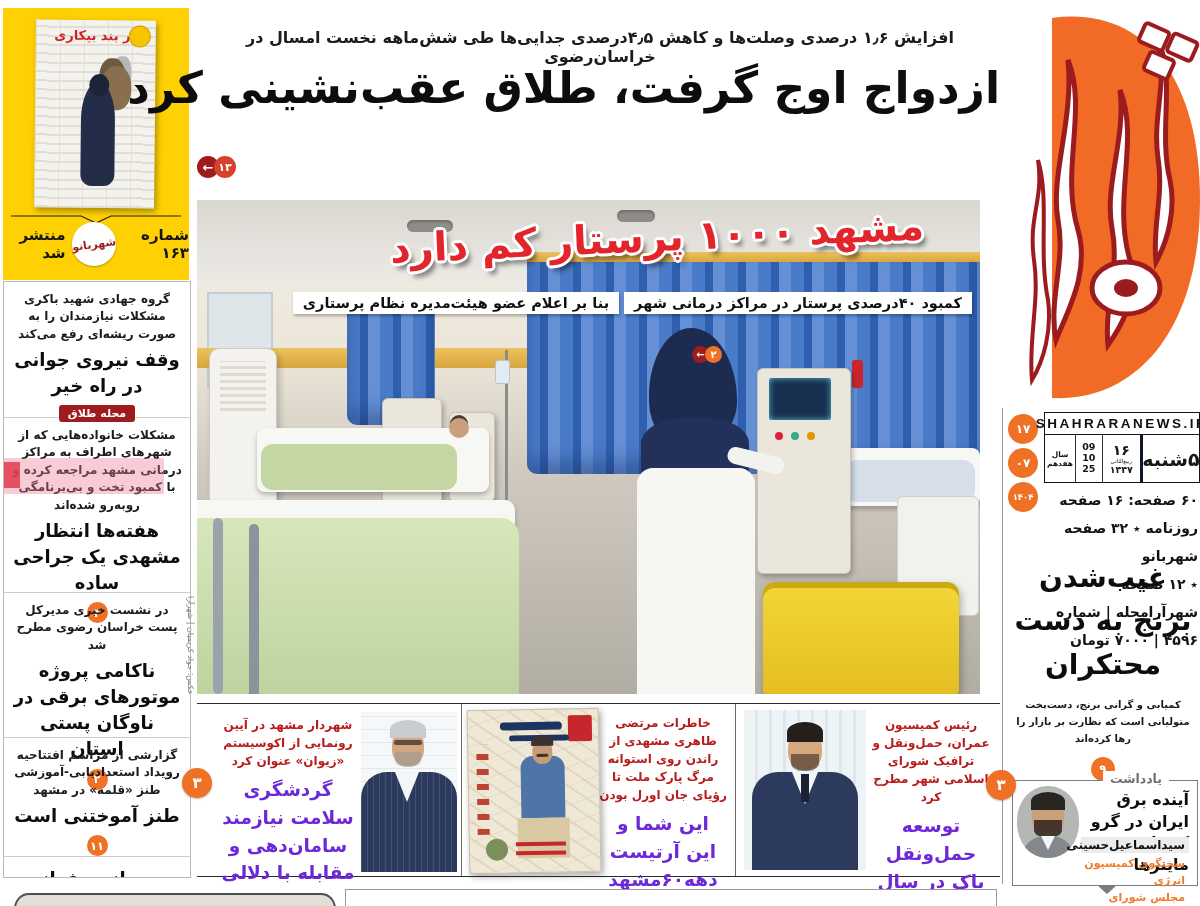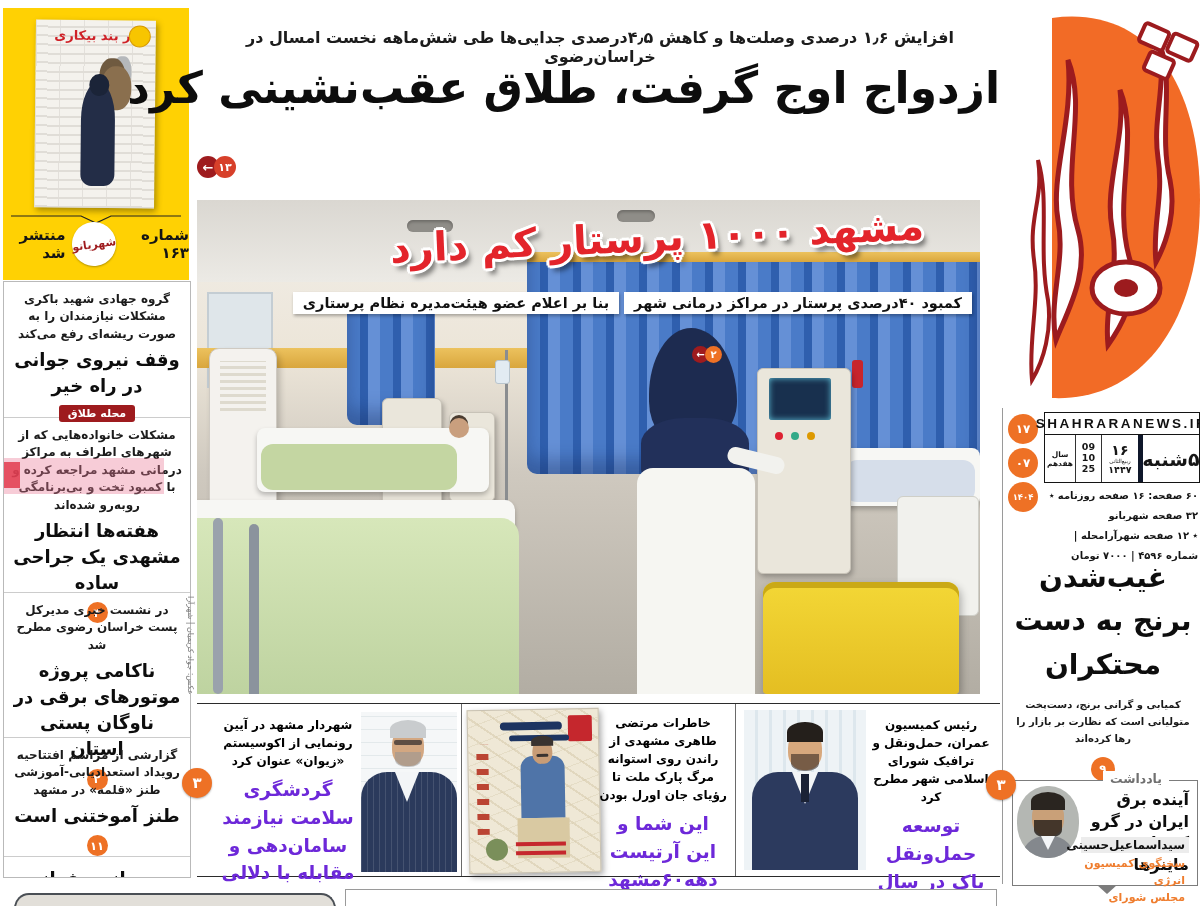--- a/index.html
+++ b/index.html
@@ -81,35 +81,35 @@
                       0 3px 0 #fff,-3px 0 0 #fff,3px 0 0 #fff,4px 6px 5px rgba(0,0,0,.5);}
   .subwrap{position:absolute;right:8px;top:92px;display:flex;flex-direction:row;align-items:flex-start;gap:5px;}
   .subline{background:#fff;padding:3px 10px;font-size:14.5px;font-weight:bold;color:#111;box-shadow:1px 2px 3px rgba(0,0,0,.3);}
   .credit{writing-mode:vertical-rl;font-size:8px;color:#777;letter-spacing:1px;}
   
   .mh-table{border:1.5px solid #141414;background:#fff;}
   .mh-site{height:21px;display:flex;align-items:center;justify-content:center;border-bottom:1.5px solid #141414;
            font-family:"Liberation Sans",sans-serif;font-weight:bold;font-size:13.5px;letter-spacing:2.5px;color:#101010;direction:ltr;}
   .mh-row{display:flex;height:47px;}
   .mh-cell{display:flex;flex-direction:column;align-items:center;justify-content:center;color:#161616;}
-  .mh-pages{font-size:10px;font-weight:bold;color:#141414;line-height:2.0;text-align:right;}
+  .mh-pages{font-size:14px;font-weight:bold;color:#141414;line-height:2.0;text-align:right;}
   .ricet{font-size:28px;line-height:1.55;text-align:center;}
   .ricek{font-size:10px;font-weight:bold;line-height:1.7;text-align:center;color:#1a1a1a;}
   
   .notebox{border:1px solid #7c7c7c;background:#fff;}
   .notelabel{position:absolute;top:-10px;right:28px;background:#fff;padding:0 7px;color:#707070;
              font-size:12.5px;font-weight:bold;}
   .notch{position:absolute;left:84px;bottom:-9px;width:0;height:0;border-left:10px solid transparent;
          border-right:10px solid transparent;border-top:9px solid #7c7c7c;}
   .noterole{color:#ef7d2e;font-size:11px;font-weight:bold;line-height:1.55;}
   
   .bottomrow{display:flex;border-top:1px solid #2b2b2b;border-bottom:1px solid #2b2b2b;background:#fff;}
   .bcell{position:relative;height:100%;}
   .bdiv{width:1px;background:#6a6a6a;height:100%;}
-  .bk{font-size:12px;line-height:1.5;font-weight:bold;color:#000000;text-align:center;}
+  .bk{font-size:12px;line-height:1.5;font-weight:bold;color:#b91c1c;text-align:center;}
   .bt{font-size:18.5px;line-height:1.5;font-weight:bold;color:#6d28d9;text-align:center;margin-top:6px;}
   .pg3{position:absolute;width:30px;height:30px;font-size:15px;z-index:3;box-shadow:0 1px 2px rgba(0,0,0,.3);}
   
   .avatar{position:relative;overflow:hidden;}
   .blinds{position:absolute;inset:0;background:repeating-linear-gradient(90deg,#eef3f6 0 11px,#dde7ed 11px 14px);}
   .ruled{position:absolute;inset:0;background:repeating-linear-gradient(0deg,#f5f7f8 0 12px,#e3e9eb 12px 13px);}
   .ahead{position:absolute;border-radius:48% 48% 42% 42%;background:#d7a87d;}
   .ahair{position:absolute;border-radius:50% 50% 0 0;}
   .abeard{position:absolute;border-radius:0 0 46% 46%;}
   .asuit{position:absolute;border-radius:26px 26px 0 0;}
@@ -248,21 +248,21 @@
   </div>
 
   <div class="abs" style="left:1008px;top:412px;width:190px;height:136px;">
     <div class="circle" style="position:absolute;left:0;top:2px;width:30px;height:30px;font-size:12px;">۱۷</div>
     <div class="circle" style="position:absolute;left:0;top:36px;width:30px;height:30px;font-size:12px;">۰۷</div>
     <div class="circle" style="position:absolute;left:0;top:70px;width:30px;height:30px;font-size:8.5px;">۱۴۰۴</div>
     <div class="abs mh-table" style="left:36px;top:0;width:154px;">
       <div class="mh-site">SHAHRARANEWS.IR</div>
       <div class="mh-row">
         <div class="mh-cell" style="width:56px;font-size:19px;font-weight:bold;">۵شنبه</div>
-        <div class="mh-cell" style="width:38px;border-left:1px solid #333;border-right:5px solid #0f172a;">
+        <div class="mh-cell" style="width:38px;border-left:1px solid #333;border-right:3px solid #0f172a;">
           <span style="font-size:14px;font-weight:bold;">۱۶</span>
           <span style="font-size:5.5px;">ربیع‌الثانی</span>
           <span style="font-size:9.5px;font-weight:bold;">۱۴۴۷</span>
         </div>
         <div class="mh-cell" style="width:26px;direction:ltr;border-left:1px solid #333;">
           <span style="font-size:9.5px;font-weight:bold;line-height:1.15;">09</span>
           <span style="font-size:9.5px;font-weight:bold;line-height:1.15;">10</span>
           <span style="font-size:9.5px;font-weight:bold;line-height:1.15;">25</span>
         </div>
         <div class="mh-cell" style="flex:1;font-size:7.5px;font-weight:bold;padding:0 2px;text-align:center;">سال هفدهم</div>

